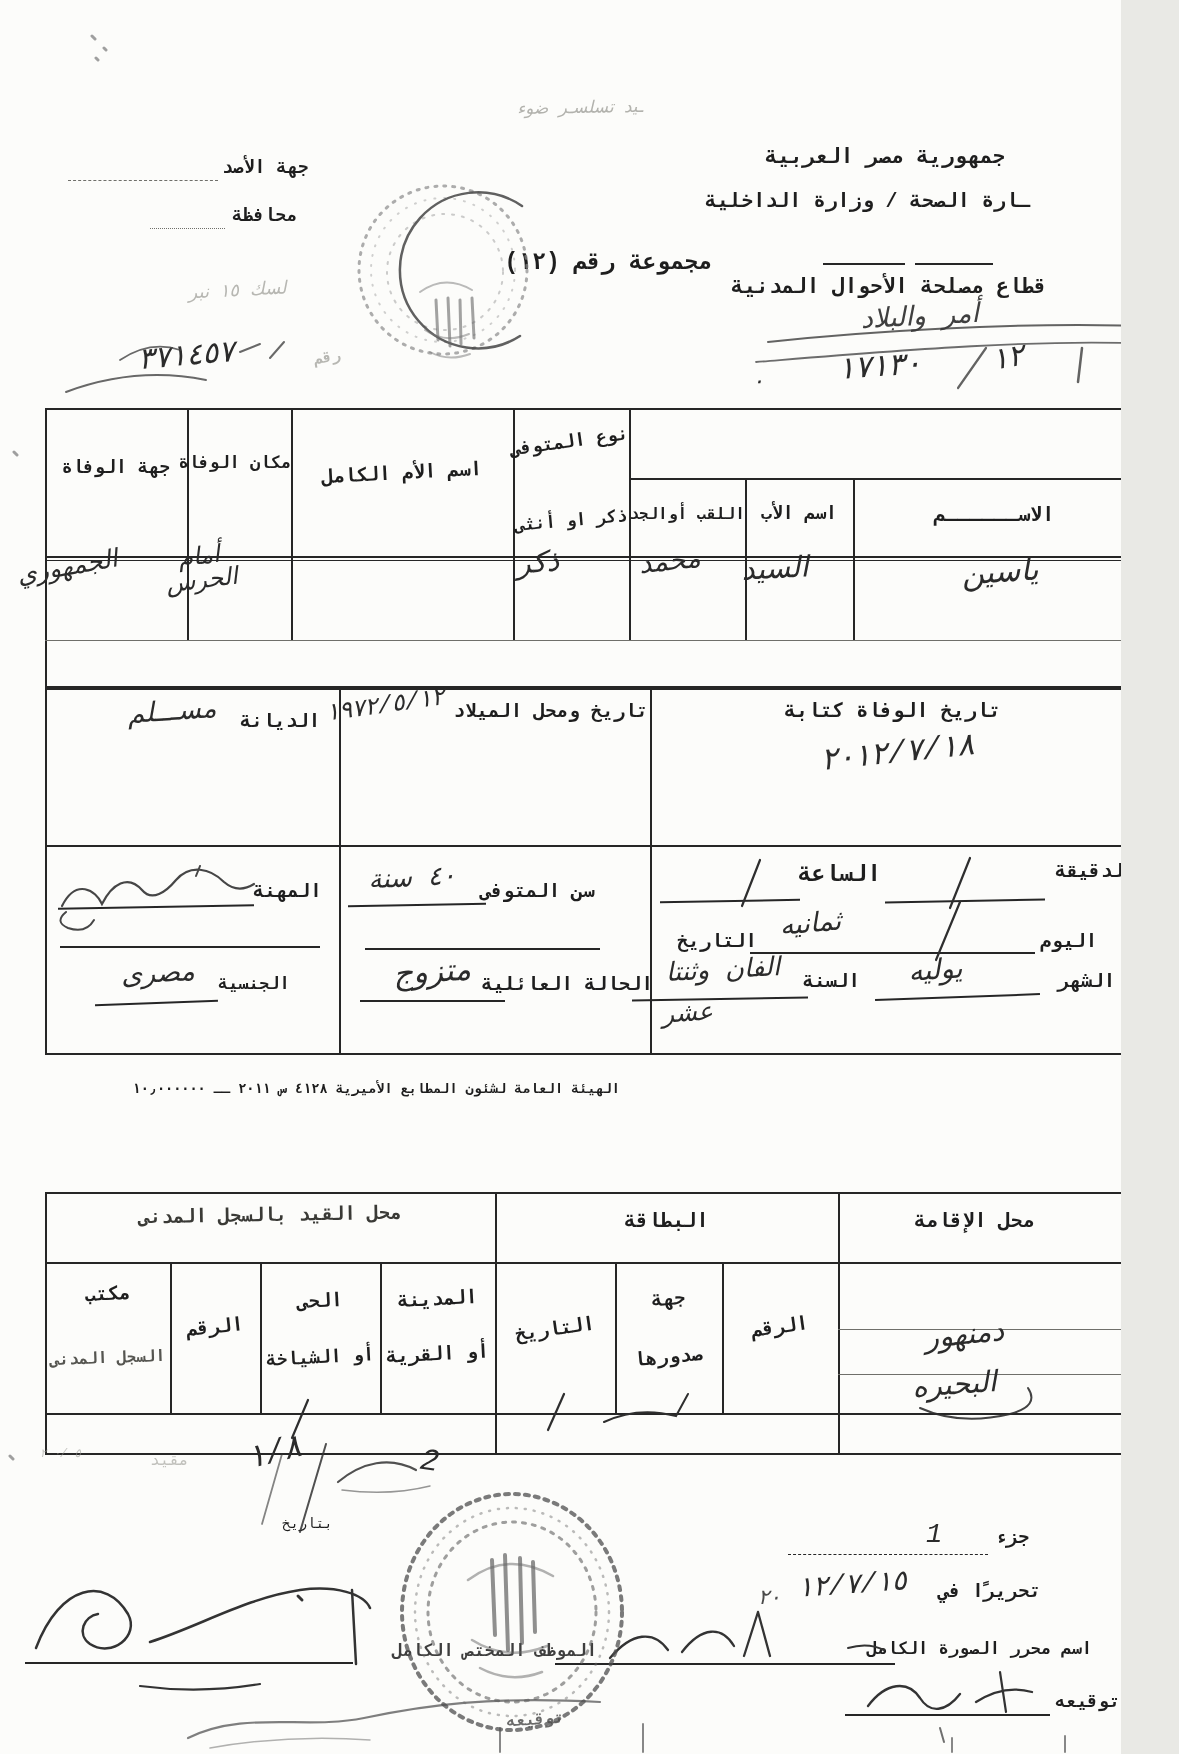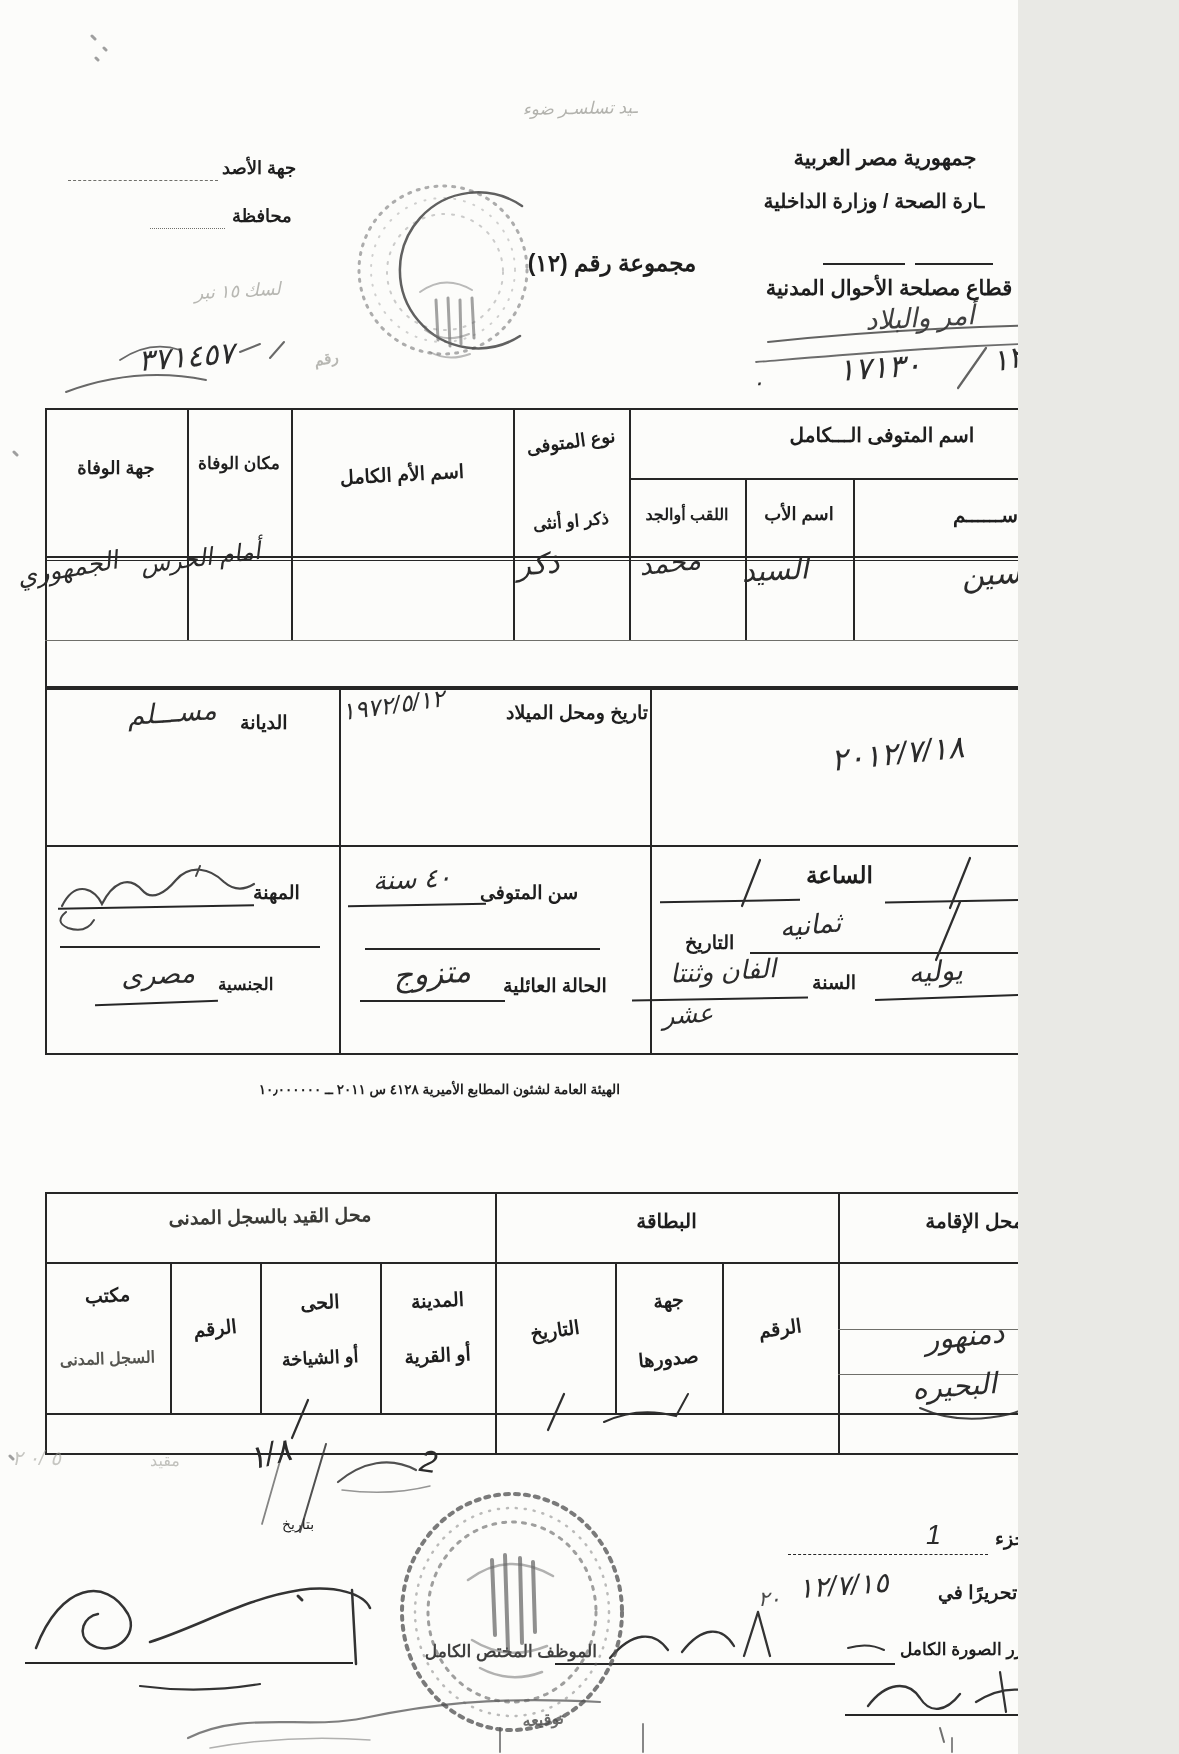--- a/index.html
+++ b/index.html
@@ -1,18 +1,18 @@
 <!DOCTYPE html>
 <html lang="ar"><head>
 <meta charset="utf-8">
 <style>
   *{margin:0;padding:0;box-sizing:border-box}
   body{background:#e9e9e5}
-  #page{position:relative;width:1018px;height:1754px;background:#fcfcfa;overflow:hidden;
-        font-family:Liberation Sans, sans-serif}
+  #page{position:relative;width:1121px;height:1754px;background:#fcfcfa;overflow:hidden;
+        font-family:Liberation Mono, monospace}
   .abs{position:absolute}
   .printed{font-weight:700;color:#1e1e1e;direction:rtl;white-space:nowrap;line-height:1.15}
   .hw{color:#2b2b2b;direction:rtl;white-space:nowrap;font-style:italic;line-height:1;font-weight:400}
   .faint{color:#9a9a94}
   .ctr{text-align:center}
   .rt{text-align:right}
   .line{height:0;border-top:2px solid #262626}
   .thin{border-top-width:1px;border-top-color:#6f6f6a}
   .vline{width:0;border-left:2px solid #262626}
   .box{border:2px solid #262626}
@@ -56,21 +56,20 @@
   <div class="abs vline" style="left:187px;top:408px;height:232px"></div>
   <div class="abs vline" style="left:291px;top:408px;height:232px"></div>
   <div class="abs vline" style="left:513px;top:408px;height:232px"></div>
   <div class="abs vline" style="left:629px;top:408px;height:232px"></div>
   <div class="abs vline" style="left:745px;top:478px;height:162px"></div>
   <div class="abs vline" style="left:853px;top:478px;height:162px"></div>
   <div class="abs line" style="left:629px;top:478px;width:506px"></div>
   <div class="abs" style="left:45px;top:556px;width:1090px;height:5px;border-top:2px solid #262626;border-bottom:1px solid #262626"></div>
   <div class="abs line thin" style="left:45px;top:640px;width:1090px"></div>
 
-  <div class="abs printed ctr" style="left:629px;top:424px;width:506px;font-size:20px">اسم المتوفى الـــكامل</div>
   <div class="abs printed ctr" style="left:853px;top:504px;width:282px;font-size:20px">الاســــــم</div>
   <div class="abs printed ctr" style="left:745px;top:504px;width:108px;font-size:18px">اسم الأب</div>
   <div class="abs printed ctr" style="left:629px;top:506px;width:116px;font-size:16px">اللقب أوالجد</div>
   <div class="abs printed ctr" style="left:513px;top:432px;width:116px;font-size:18px;transform:rotate(-8deg)">نوع المتوفى</div>
   <div class="abs printed ctr" style="left:513px;top:512px;width:116px;font-size:17px;transform:rotate(-5deg)">ذكر او أنثى</div>
   <div class="abs printed ctr" style="left:291px;top:464px;width:222px;font-size:19px;transform:rotate(-3deg)">اسم الأم الكامل</div>
   <div class="abs printed ctr" style="left:187px;top:454px;width:104px;font-size:17px">مكان الوفاة</div>
   <div class="abs printed ctr" style="left:45px;top:458px;width:142px;font-size:18px">جهة الوفاة</div>
 
   <div class="abs hw ctr" style="left:880px;top:558px;width:240px;font-size:31px;transform:rotate(-4deg)">ياسين</div>
@@ -78,20 +77,21 @@
   <div class="abs hw ctr" style="left:615px;top:550px;width:110px;font-size:27px;transform:rotate(-6deg)">محمد</div>
   <div class="abs hw ctr" style="left:478px;top:550px;width:120px;font-size:29px;transform:rotate(-5deg)">ذكر</div>
   <div class="abs hw ctr" style="left:138px;top:546px;width:125px;font-size:24px;white-space:normal;transform:rotate(-7deg)">أمام الحرس</div>
   <div class="abs hw ctr" style="left:0px;top:556px;width:135px;font-size:25px;transform:rotate(-10deg)">الجمهوري</div>
 
   <div class="abs box" style="left:45px;top:688px;width:1090px;height:367px"></div>
   <div class="abs vline" style="left:339px;top:688px;height:367px"></div>
   <div class="abs vline" style="left:650px;top:688px;height:367px"></div>
   <div class="abs line" style="left:45px;top:845px;width:1090px"></div>
 
+  <div class="abs printed ctr" style="left:650px;top:700px;width:485px;font-size:20px">تاريخ الوفاة كتابة</div>
   <div class="abs hw ctr" style="left:775px;top:738px;width:245px;font-size:31px;transform:rotate(-6deg)">٢٠١٢/٧/١٨</div>
 
   <div class="abs printed rt" style="left:420px;top:702px;width:228px;font-size:19px">تاريخ ومحل الميلاد</div>
   <div class="abs hw" style="left:330px;top:694px;width:115px;font-size:24px;transform:rotate(-8deg)">١٩٧٢/٥/١٢</div>
 
   <div class="abs printed" style="left:240px;top:712px;width:82px;font-size:19px;text-align:left">الديانة</div>
   <div class="abs hw ctr" style="left:108px;top:700px;width:128px;font-size:27px;transform:rotate(-4deg)">مســـلم</div>
 
   <div class="abs printed" style="left:1063px;top:862px;width:72px;font-size:19px;text-align:left">الدقيقة</div>
   <div class="abs line" style="left:885px;top:900px;width:160px;transform:rotate(-1deg)"></div>
@@ -161,21 +161,21 @@
   <div class="abs printed ctr" style="left:45px;top:1285px;width:125px;font-size:19px;transform:rotate(-3deg)">مكتب</div>
   <div class="abs printed ctr" style="left:45px;top:1350px;width:125px;font-size:16px;color:#555550;transform:rotate(-2deg)">السجل المدنى</div>
 
   <div class="abs hw ctr" style="left:862px;top:1322px;width:205px;font-size:29px;transform:rotate(-6deg)">دمنهور</div>
   <div class="abs hw ctr" style="left:852px;top:1372px;width:205px;font-size:29px;transform:rotate(-4deg)">البحيره</div>
 
   <div class="abs hw" style="left:420px;top:1446px;font-size:31px;transform:rotate(8deg);direction:ltr">2</div>
   <div class="abs printed" style="left:282px;top:1516px;font-size:14px;font-weight:400">بتاريخ</div>
   <div class="abs hw" style="left:248px;top:1438px;font-size:32px;transform:rotate(-14deg)">١/٨</div>
   <div class="abs printed faint" style="left:150px;top:1452px;font-size:16px;font-weight:400;opacity:.6">مقيد</div>
-  <div class="abs hw faint" style="left:12px;top:1448px;font-size:20px;opacity:.55">٥ /٠ ٢</div>
+  <div class="abs hw faint" style="left:40px;top:1448px;font-size:12px;opacity:.55">٥ /٠ ٢</div>
 
   <div class="abs printed" style="left:995px;top:1528px;font-size:19px">جزء</div>
   <div class="abs line" style="left:788px;top:1554px;width:200px;border-top-style:dashed;border-top-width:1.5px"></div>
   <div class="abs hw" style="left:926px;top:1522px;font-size:27px;direction:ltr">1</div>
 
   <div class="abs printed" style="left:938px;top:1582px;width:138px;font-size:19px;text-align:left">تحريرًا في</div>
   <div class="abs hw" style="left:798px;top:1572px;font-size:28px;transform:rotate(-4deg)">١٢/٧/١٥</div>
   <div class="abs hw" style="left:758px;top:1588px;font-size:21px;opacity:.85">٢٠</div>
 
   <div class="abs printed" style="left:900px;top:1640px;width:192px;font-size:17px;text-align:left">اسم محرر الصورة الكامل</div>

